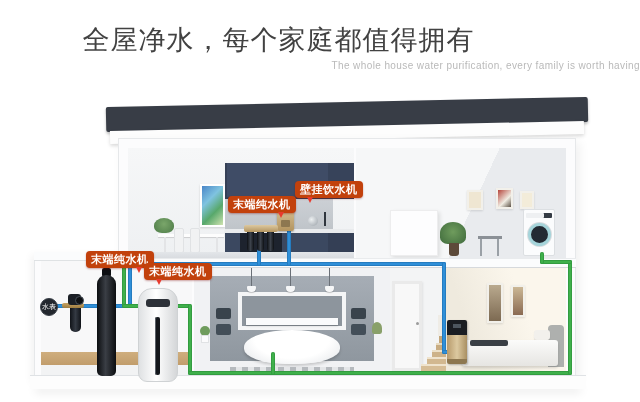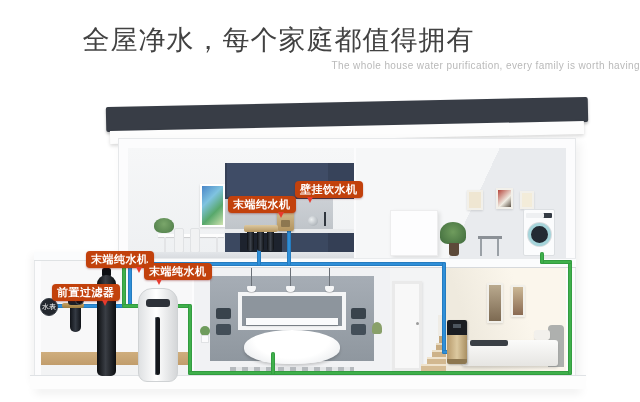--- a/index.html
+++ b/index.html
@@ -223,15 +223,14 @@
   <div class="dev" style="left:138px;top:288px;width:40px;height:94px;">
     <div class="abs" style="left:0;top:0;width:40px;height:94px;background:linear-gradient(90deg,#dfe1e3,#ffffff 45%,#d4d6d8);border:1px solid #cfd2d4;border-radius:14px 14px 9px 9px;"></div>
     <div class="abs" style="left:8px;top:11px;width:24px;height:8px;background:#2d3138;border-radius:3px;"></div>
     <div class="abs" style="left:17px;top:29px;width:5px;height:58px;background:#14171c;border-radius:2px;box-shadow:inset 1px 0 0 #5a6068;"></div>
   </div>
 
   <div class="tag" style="left:279px;top:181px;">壁挂饮水机</div>
   <div class="tag tail-r" style="left:212px;top:196px;">末端纯水机</div>
   <div class="tag tail-r" style="left:70px;top:251px;">末端纯水机</div>
   <div class="tag" style="left:128px;top:263px;">末端纯水机</div>
-  <div class="tag tail-r" style="left:36px;top:284px;">前置过滤器</div>
 
 </div>
 
 </body></html>

